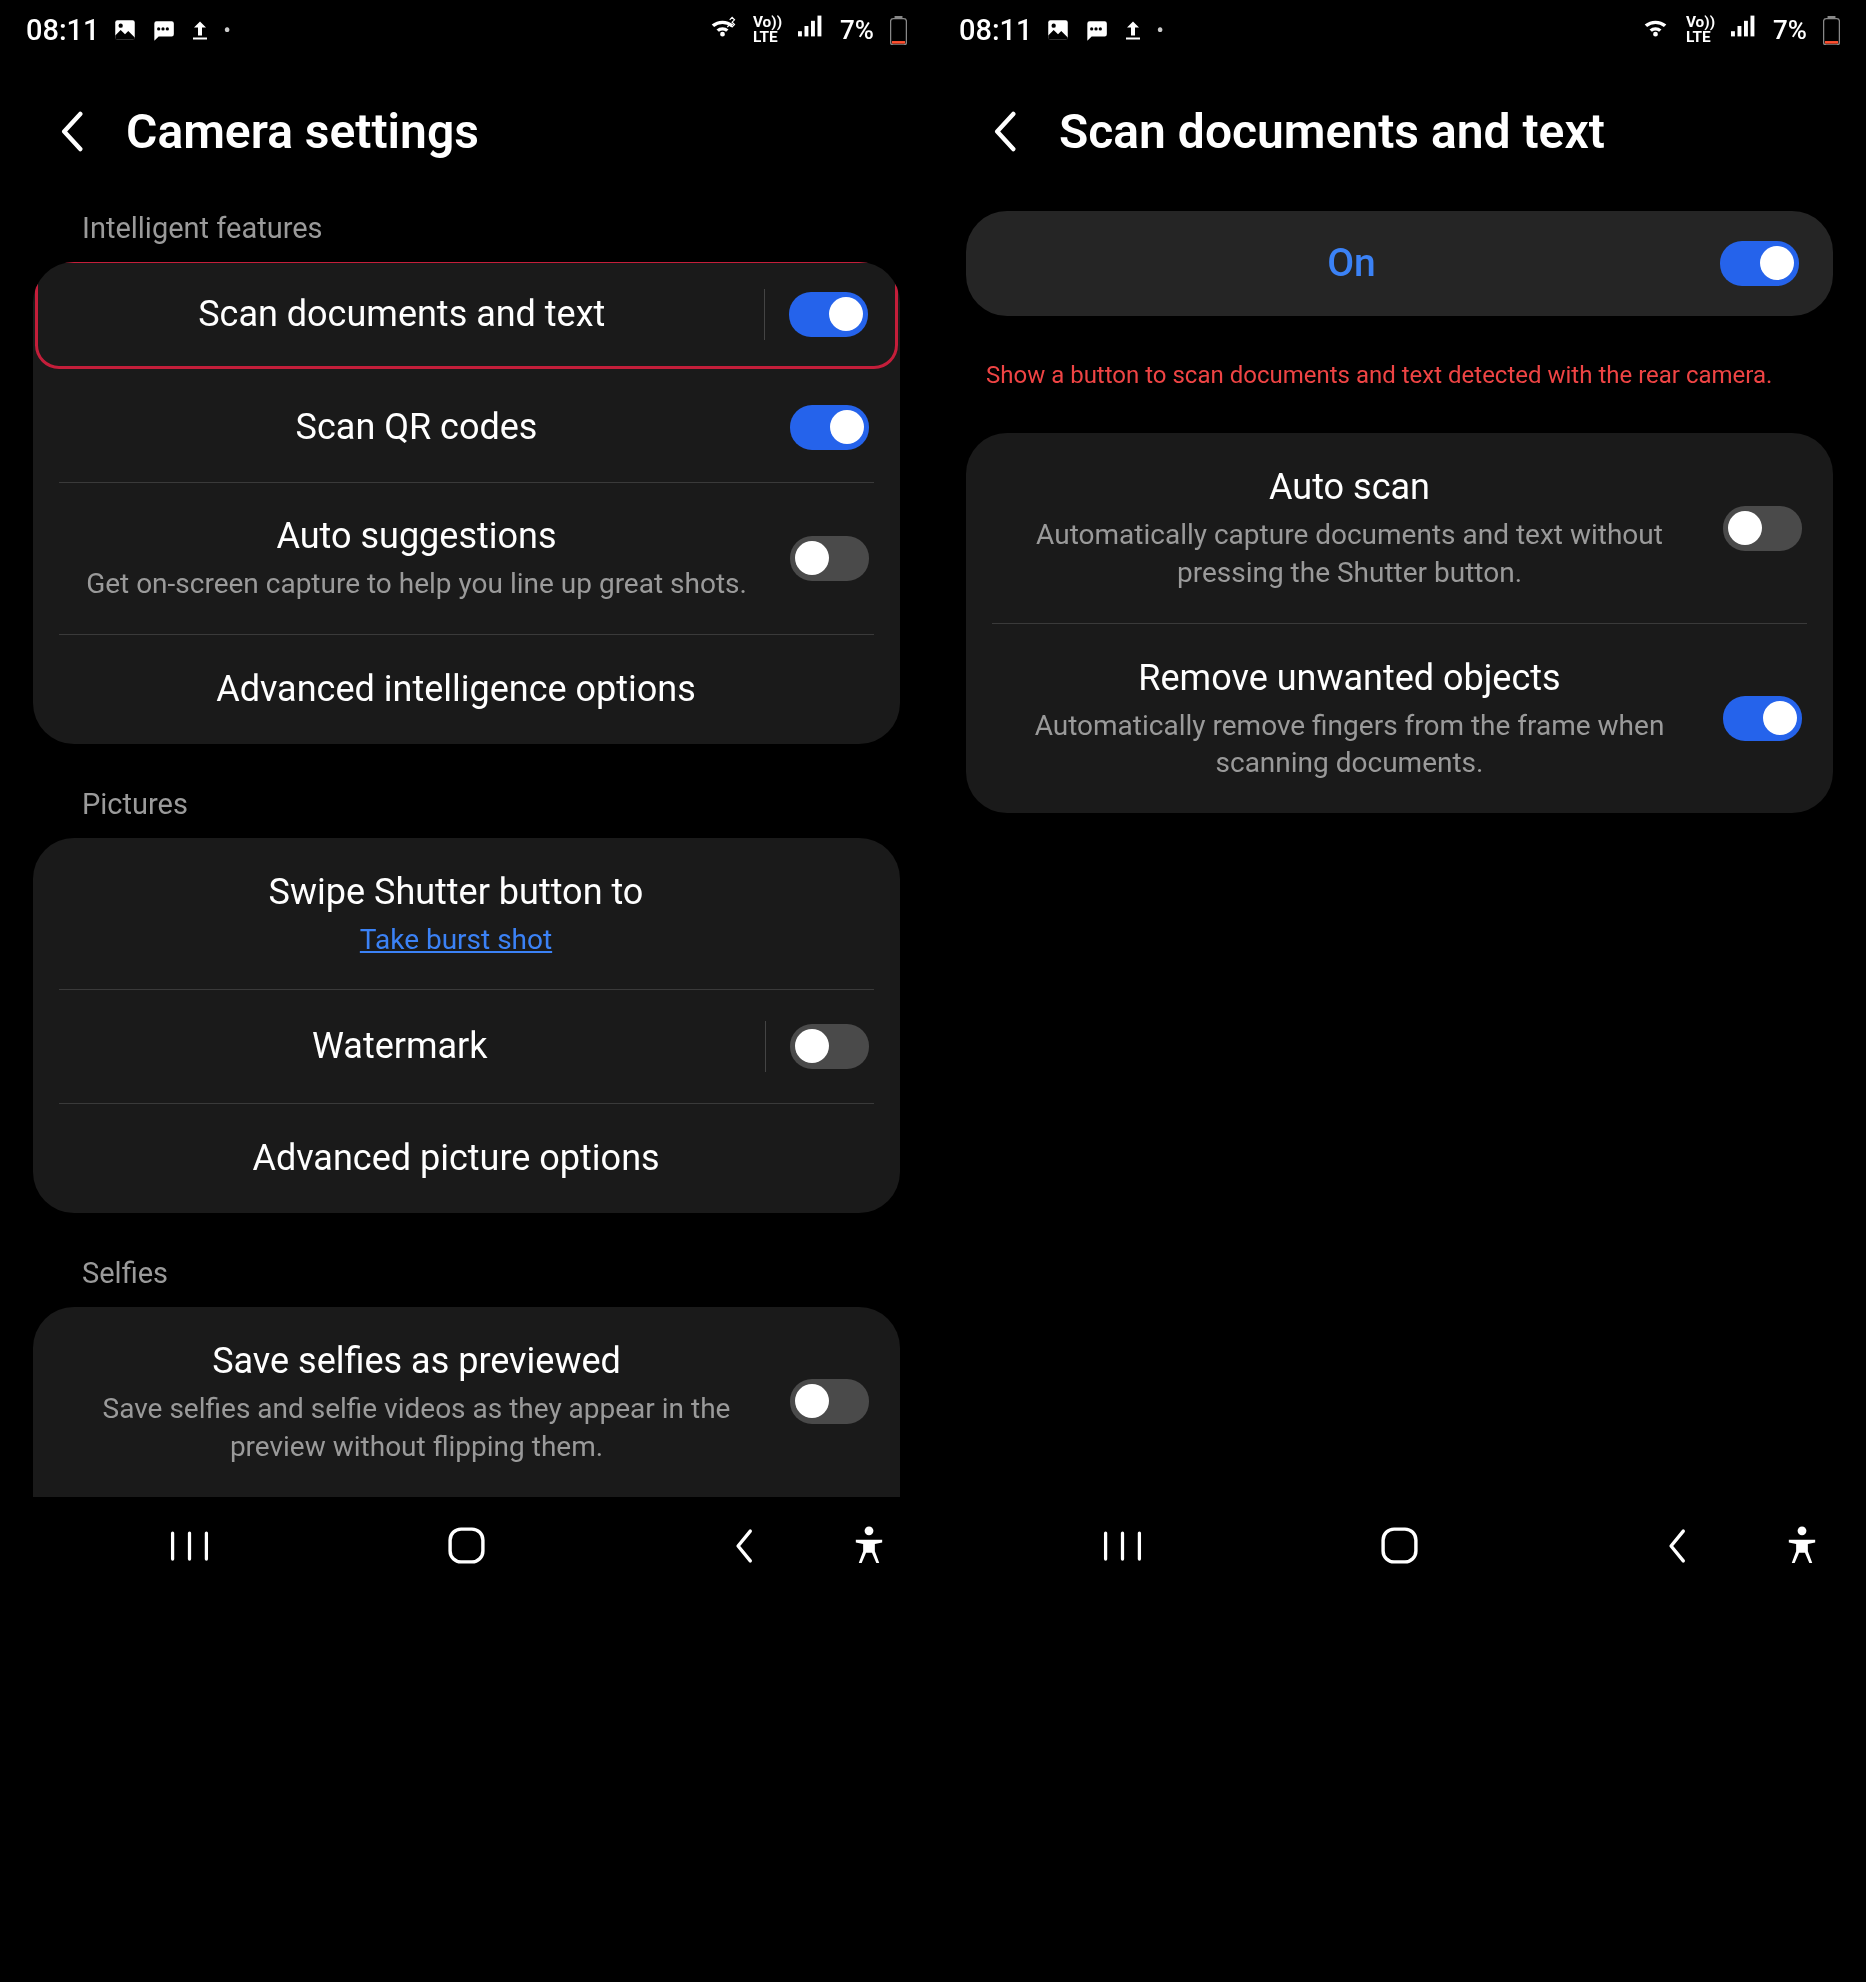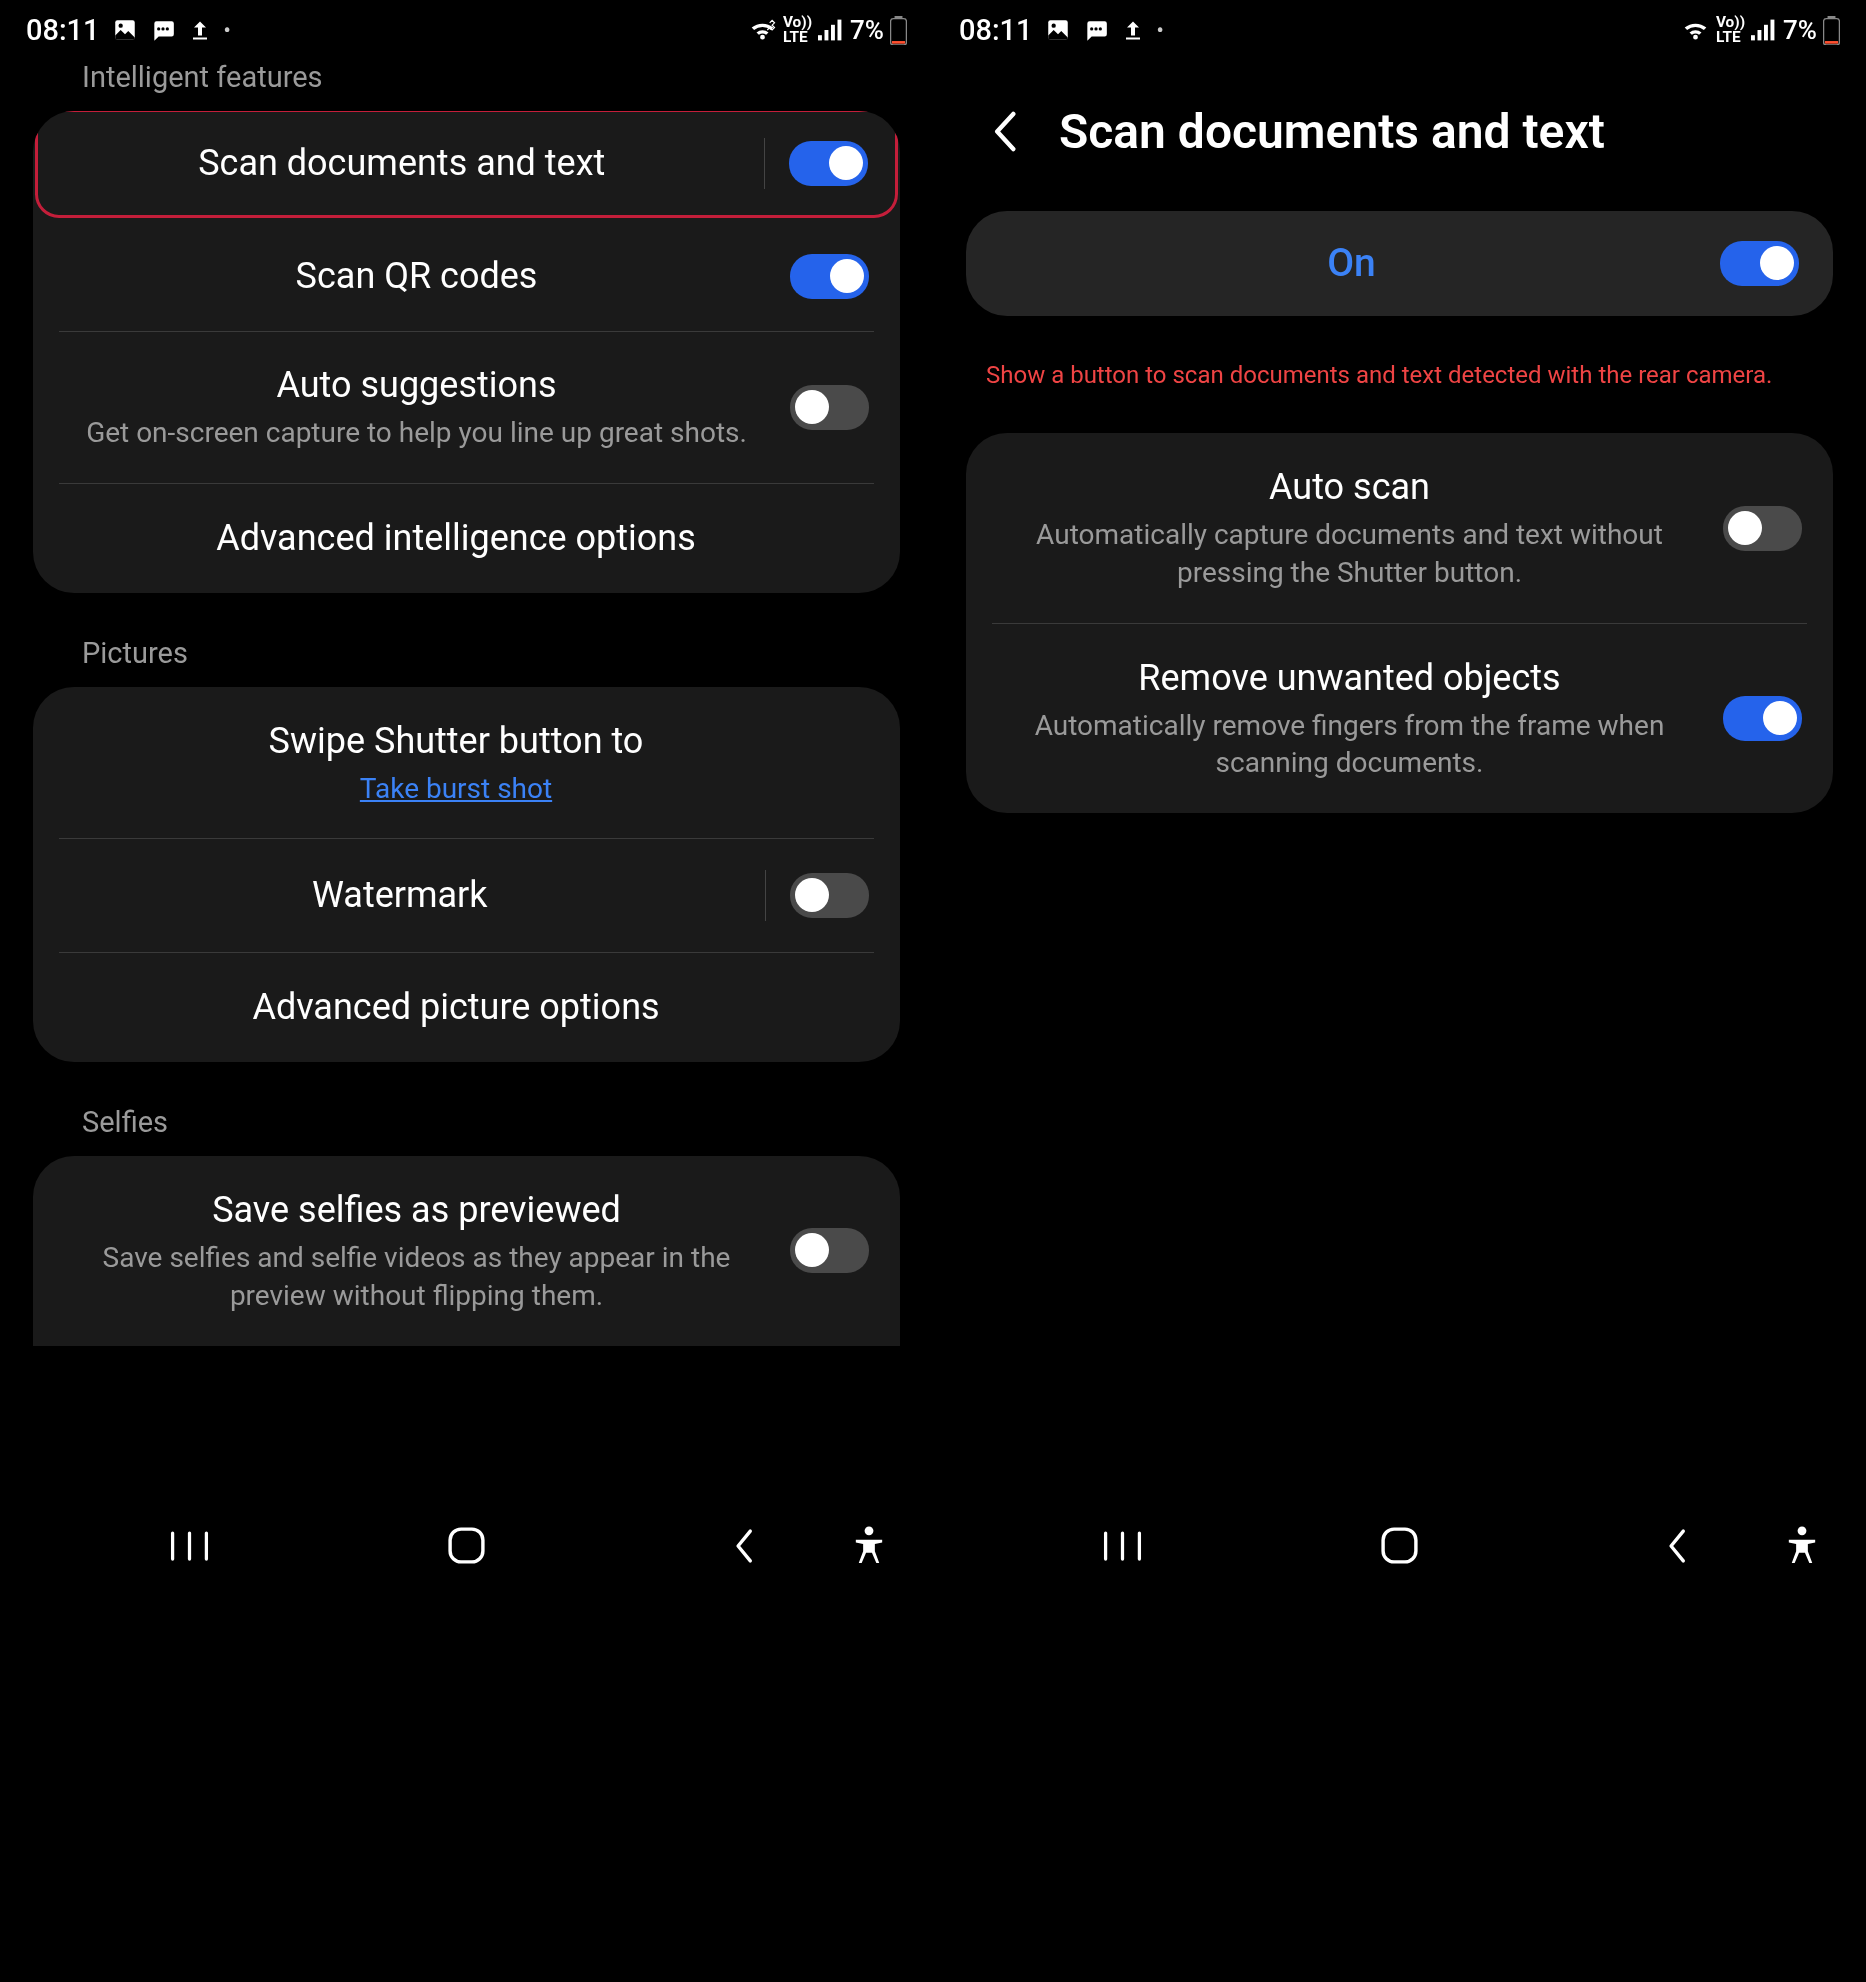--- a/index.html
+++ b/index.html
@@ -20,21 +20,21 @@
   .status-bar {
     height: 60px;
     display: flex;
     justify-content: space-between;
     align-items: center;
     padding: 0 26px;
     font-size: 29px;
     font-weight: 500;
   }
   .status-left { display: flex; align-items: center; gap: 12px; }
-  .status-right { display: flex; align-items: center; gap: 6px; }
+  .status-right { display: flex; gap: 16px; }
   .status-right span { font-size: 26px; }
   .status-dot { font-size: 20.5px; opacity: 0.8; }
   .status-icon { display: inline-flex; }
   .battery-icon { display: inline-flex; align-items: center; }
   
   .header {
     display: flex;
     align-items: center;
     padding: 43px 34px 51px 51px;
     gap: 34px;
@@ -217,20 +217,28 @@
           <svg width="17" height="29" viewBox="0 0 12 22">
             <rect x="3" y="0" width="6" height="2" fill="#888"></rect>
             <rect x="0" y="2" width="12" height="20" rx="2" fill="none" stroke="#888" stroke-width="1"></rect>
             <rect x="1" y="19" width="10" height="2" fill="#ff5030"></rect>
           </svg>
         </span>
     </div>
   </div>
 
   <div class="content">
+    <div class="header">
+      <div class="back-chevron">
+        <svg width="27" height="41" viewBox="0 0 16 28" fill="none" stroke="#fff" stroke-width="3" stroke-linecap="round" stroke-linejoin="round">
+            <path d="M14 2L3 14l11 12"></path>
+          </svg>
+      </div>
+      <div class="header-title">Camera settings</div>
+    </div>
 
     <div class="section-label">Intelligent features</div>
     <div class="card">
       <div class="highlight-box">
         <div class="row">
           <div class="row-inner">
               <div class="row-title">Scan documents and text</div>
             </div>
           <div class="vdivider"></div>
           <div class="toggle on">

